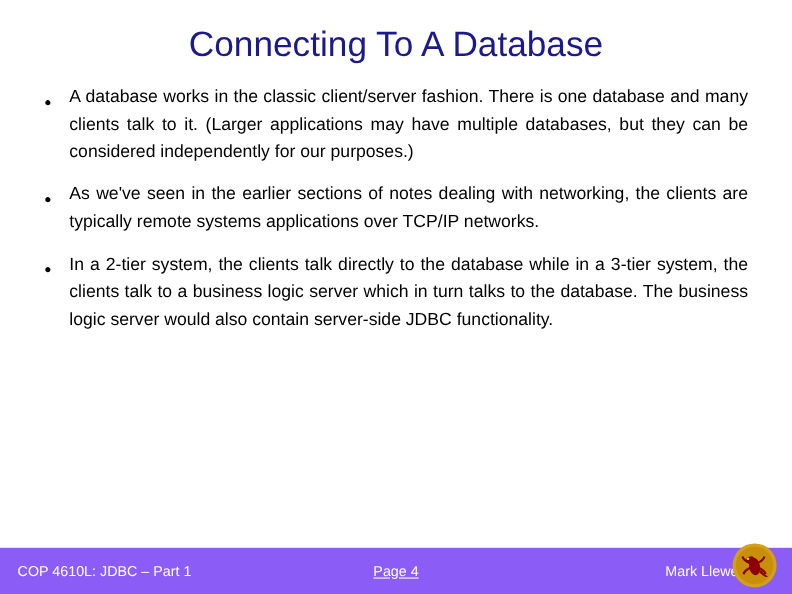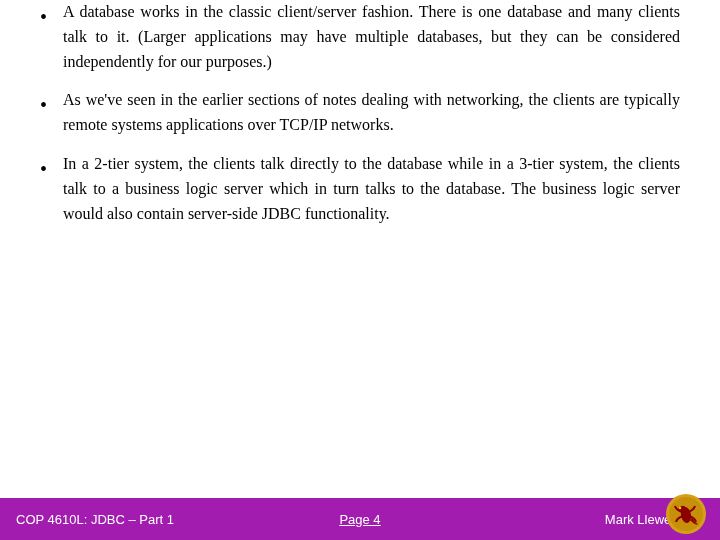--- a/index.html
+++ b/index.html
@@ -54,26 +54,26 @@
       margin-top: 2px;
       flex-shrink: 0;
       line-height: 1.5;
     }
 
     .bullet-text {
       font-size: 16px;
       line-height: 1.55;
       color: #000000;
       text-align: justify;
-      font-family: Liberation Serif, serif;
+      font-family: Liberation Sans, sans-serif;
     }
 
     .slide-footer {
       height: 42px;
-      background: #a21caf;
+      background: #8b5cf6;
       display: flex;
       align-items: center;
       justify-content: space-between;
       padding: 0 16px;
       position: relative;
       text-align: right;
     }
 
     .footer-left {
       color: #ffffff;
@@ -119,20 +119,21 @@
     .logo-svg {
       width: 36px;
       height: 36px;
     }
   </style>
 </head>
 <body>
 
 <div class="slide">
 
+  <h1 class="slide-title">Connecting To A Database</h1>
 
   <div class="slide-content">
 
     <div class="bullet-item">
       <span class="bullet-dot">•</span>
       <p class="bullet-text">A database works in the classic client/server fashion.  There is one database and many clients talk to it.  (Larger applications may have multiple databases, but they can be considered independently for our purposes.)</p>
     </div>
 
     <div class="bullet-item">
       <span class="bullet-dot">•</span>

